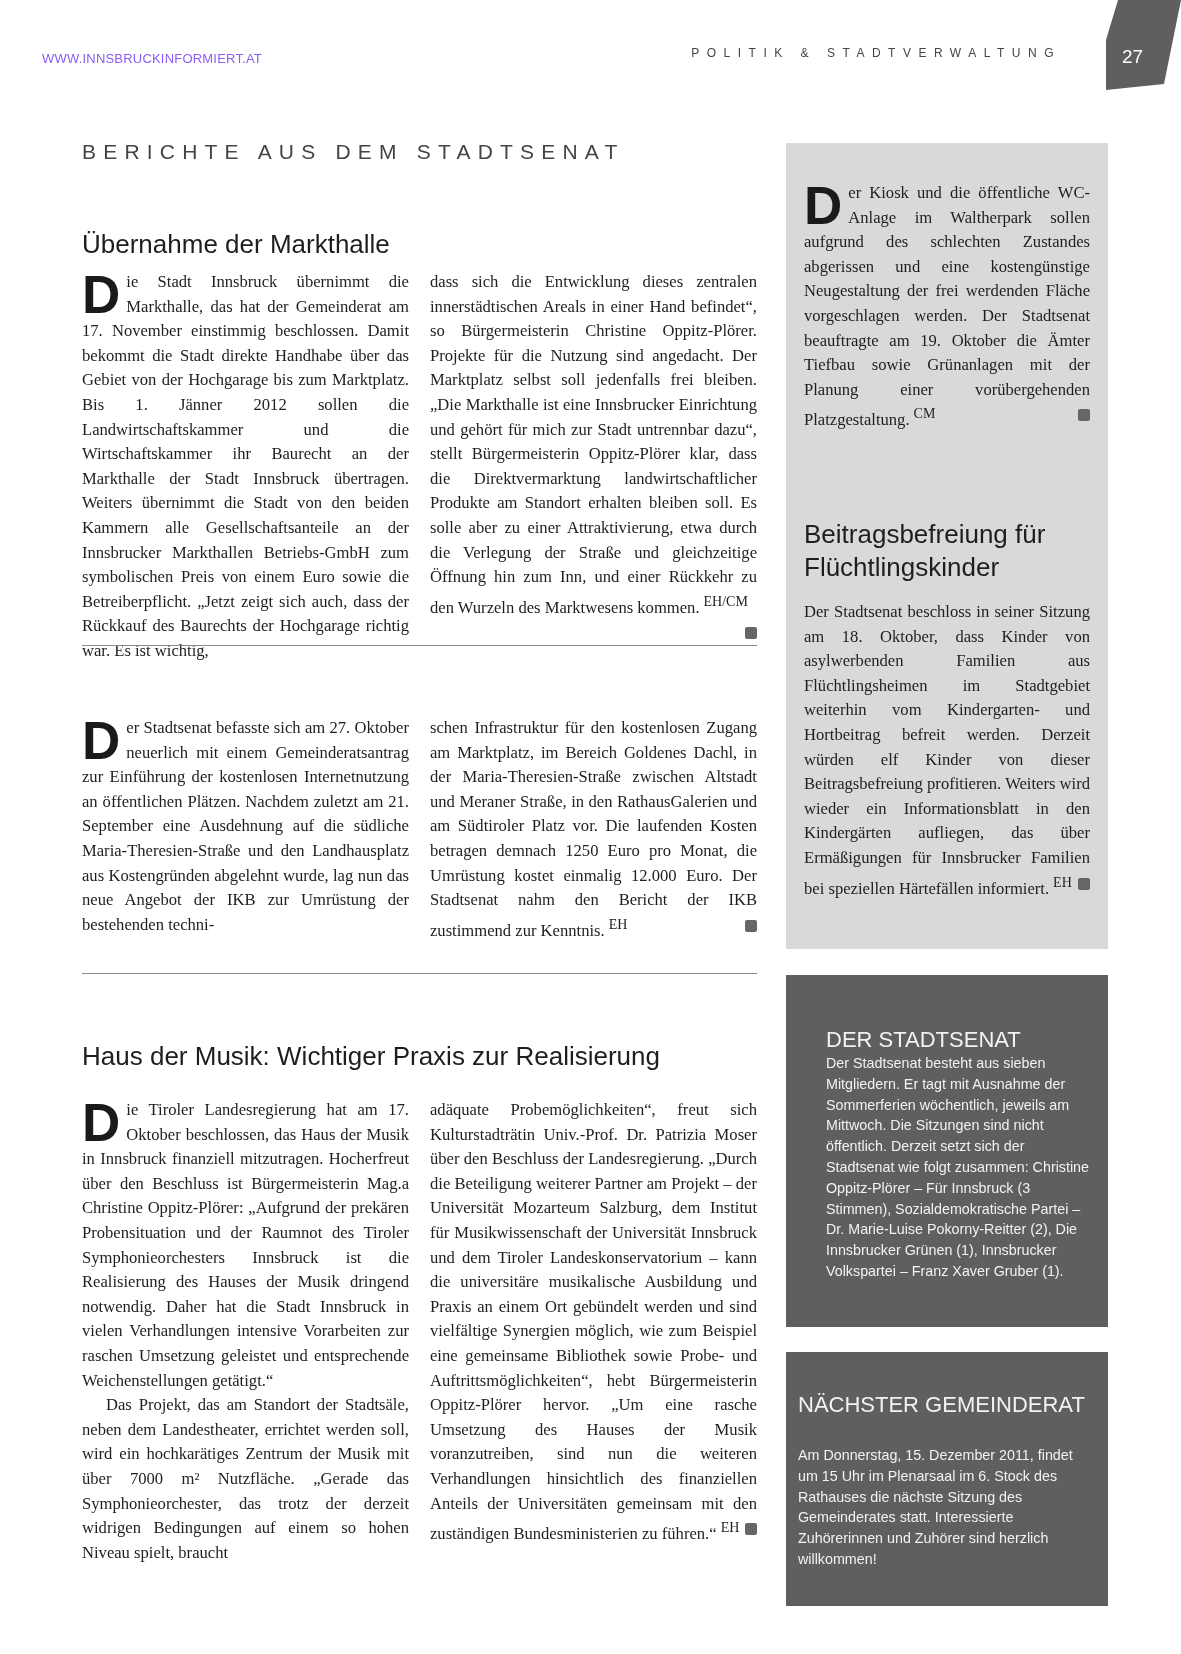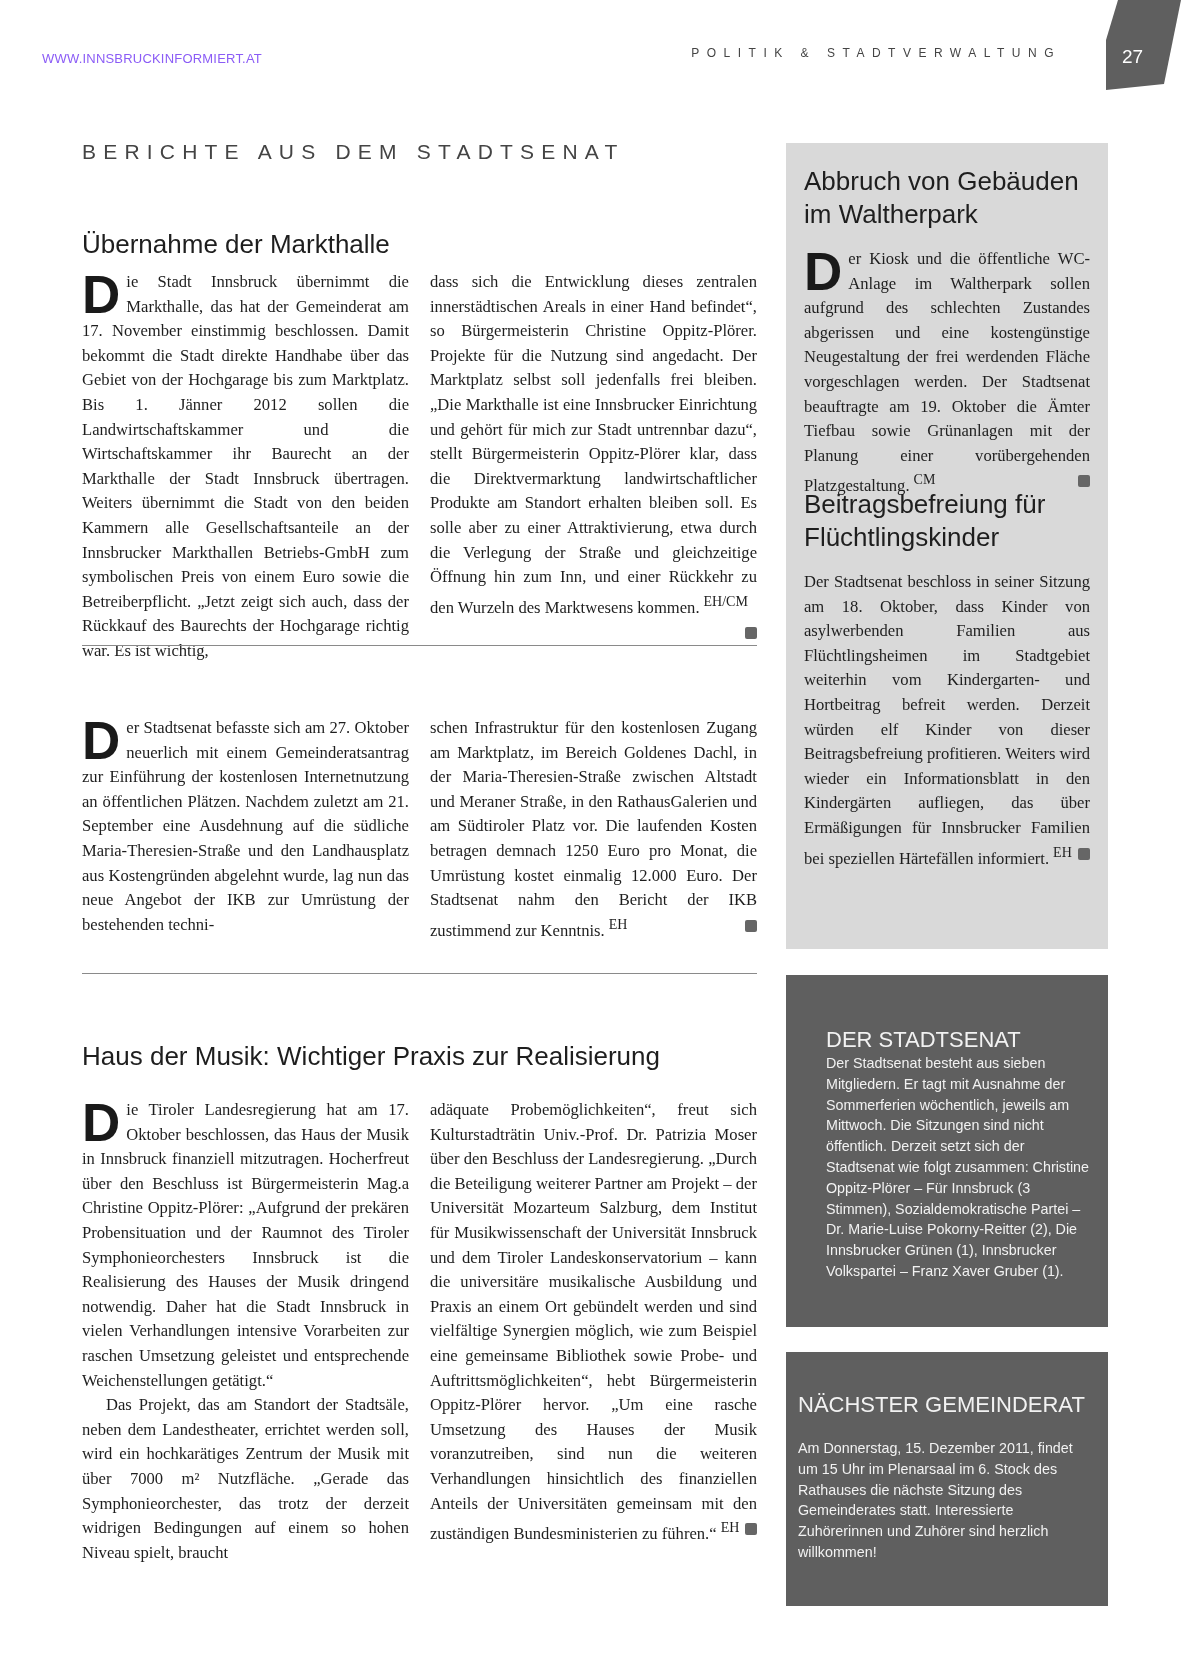--- a/index.html
+++ b/index.html
@@ -89,38 +89,37 @@
     </div>
     <div class="col serif">
       <p><span>adäquate Probemöglichkeiten“, freut sich Kulturstadträtin Univ.-Prof. Dr. Patrizia Moser über den Beschluss der Landesregierung. „Durch die Beteiligung weiterer Partner am Projekt – der Universität Mozarteum Salzburg, dem Institut für Musikwissenschaft der Universität Innsbruck und dem Tiroler Landeskonservatorium – kann die universitäre musikalische Ausbildung und Praxis an einem Ort gebündelt werden und sind vielfältige Synergien möglich, wie zum Beispiel eine gemeinsame Bibliothek sowie Probe- und Auftrittsmöglichkeiten“, hebt Bürgermeisterin Oppitz-Plörer hervor. „Um eine rasche Umsetzung des Hauses der Musik voranzutreiben, sind nun die weiteren Verhandlungen hinsichtlich des finanziellen Anteils der Universitäten gemeinsam mit den zuständigen Bundesministerien zu führen.“</span><span class="sig">EH</span><span class="endmark"></span></p>
     </div>
   </div>
 </div>
 
 <div class="side-light"></div>
 
 <div class="side-article" style="top:165px;">
-  <h3 class="side-head sans">Abbruch von Gebäuden im Waltherpark</h3>
   <div class="side-body serif" style="margin-top:16px;">
     <p><span class="dropcap">D</span><span>er Kiosk und die öffentliche WC-Anlage im Waltherpark sollen aufgrund des schlechten Zustandes abgerissen und eine kostengünstige Neugestaltung der frei werdenden Fläche vorgeschlagen werden. Der Stadtsenat beauftragte am 19. Oktober die Ämter Tiefbau sowie Grünanlagen mit der Planung einer vorübergehenden Platzgestaltung.</span><span class="sig">CM</span><span class="endmark"></span></p>
   </div>
 </div>
 
-<div class="side-article" style="top:488px;">
+<div class="side-article" style="top:518px;">
   <h3 class="side-head sans">Beitragsbefreiung für Flüchtlingskinder</h3>
   <div class="side-body serif" style="margin-top:16px;">
     <p><span>Der Stadtsenat beschloss in seiner Sitzung am 18. Oktober, dass Kinder von asylwerbenden Familien aus Flüchtlingsheimen im Stadtgebiet weiterhin vom Kindergarten- und Hortbeitrag befreit werden. Derzeit würden elf Kinder von dieser Beitragsbefreiung profitieren. Weiters wird wieder ein Informationsblatt in den Kindergärten aufliegen, das über Ermäßigungen für Innsbrucker Familien bei speziellen Härtefällen informiert.</span><span class="sig">EH</span><span class="endmark"></span></p>
   </div>
 </div>
 
 <div class="dark-box sans" style="top:975px; height:352px;">
   <div style="padding:52px 16px 0 12px;margin-left:28px;">
     <h4 class="dark-title">DER STADTSENAT</h4>
     <p class="dark-text">Der Stadtsenat besteht aus sieben Mitgliedern. Er tagt mit Ausnahme der Sommerferien wöchentlich, jeweils am Mittwoch. Die Sitzungen sind nicht öffentlich. Derzeit setzt sich der Stadtsenat wie folgt zusammen: Christine Oppitz-Plörer – Für Innsbruck (3 Stimmen), Sozialdemokratische Partei – Dr. Marie-Luise Pokorny-Reitter (2), Die Innsbrucker Grünen (1), Innsbrucker Volkspartei – Franz Xaver Gruber (1).</p>
   </div>
 </div>
 
 <div class="dark-box sans" style="top:1352px; height:254px;">
   <div style="padding:40px 16px 0 12px;">
-    <h4 class="dark-title" style="margin-bottom:20px;">NÄCHSTER GEMEINDERAT</h4>
+    <h4 class="dark-title" style="margin-bottom:27px;">NÄCHSTER GEMEINDERAT</h4>
     <p class="dark-text">Am Donnerstag, 15. Dezember 2011, findet um 15 Uhr im Plenarsaal im 6. Stock des Rathauses die nächste Sitzung des Gemeinderates statt. Interessierte Zuhörerinnen und Zuhörer sind herzlich willkommen!</p>
   </div>
 </div>
 
 </body></html>

